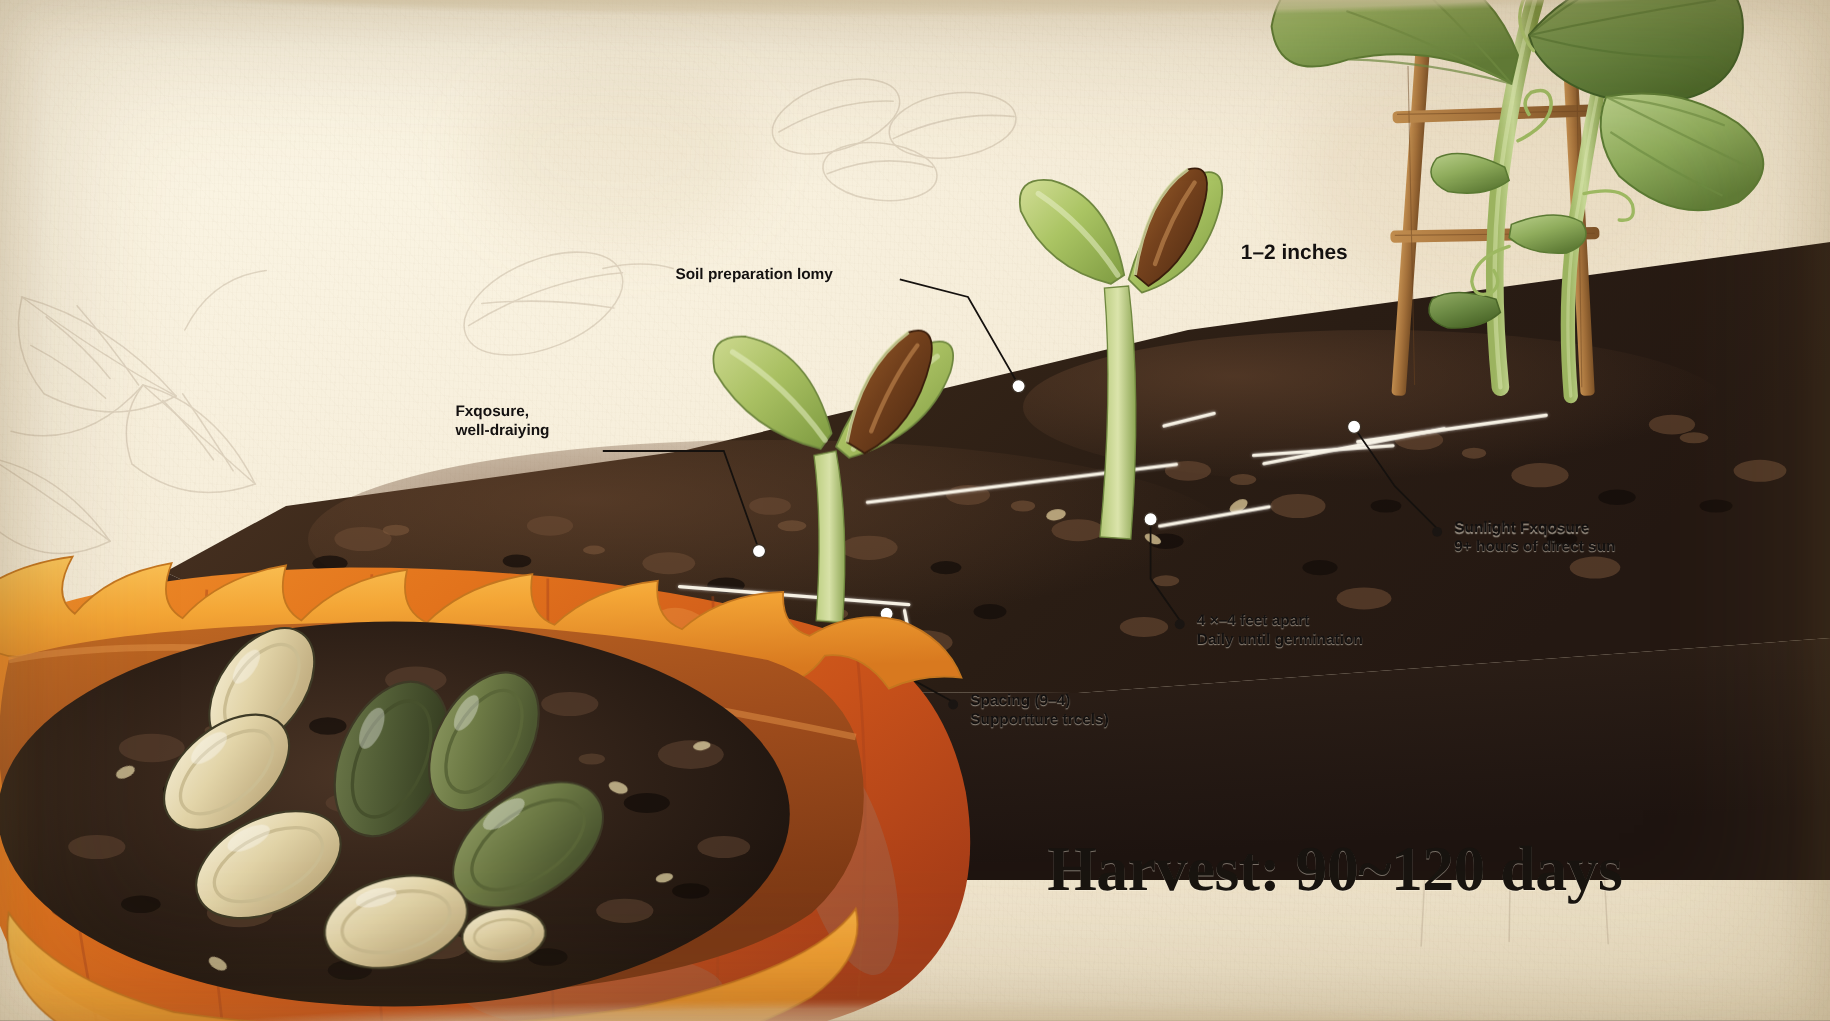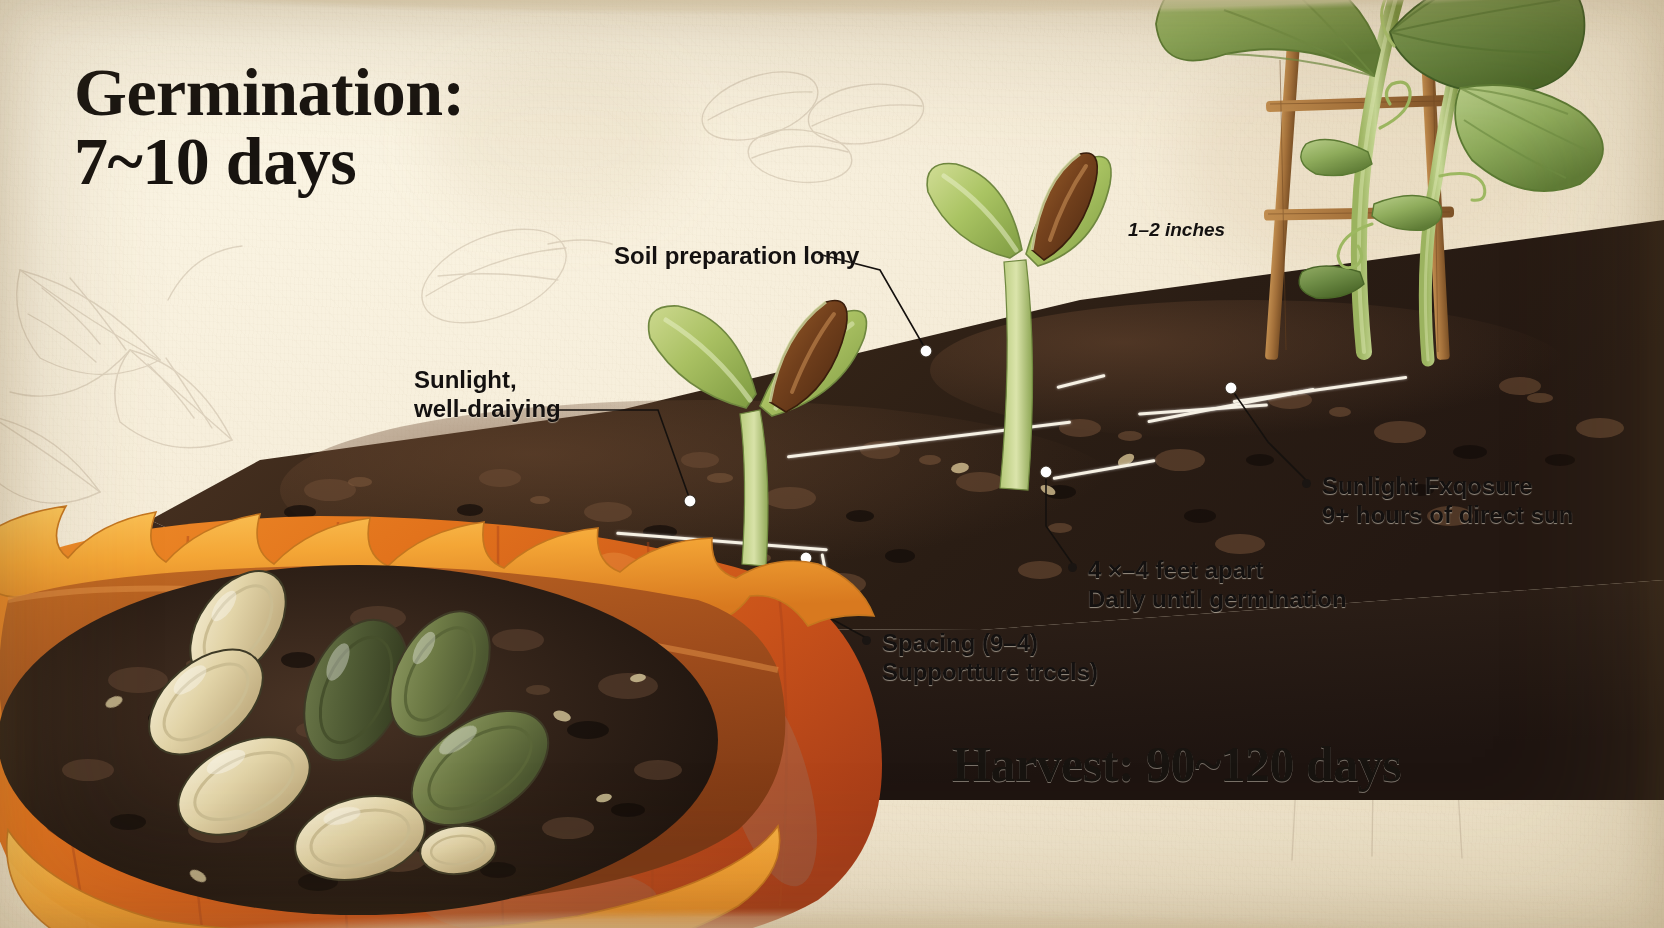--- a/index.html
+++ b/index.html
@@ -42,29 +42,29 @@
 
   
   .headline{
     position:absolute;
     font-family:"Liberation Serif", "DejaVu Serif", serif;
     font-weight:bold;color:#181410;letter-spacing:-.5px;
     text-shadow:0 1px 0 rgba(255,250,235,.4);
     white-space:pre-line;line-height:1.02;
   }
   #headline-germination{left:74px;top:58px;font-size:68px;}
-  #headline-harvest{left:952px;top:739px;font-size:50px;}
+  #headline-harvest{left:952px;top:760px;font-size:58px;}
 
   .anno{
     position:absolute;color:#141110;
     font-weight:bold;line-height:1.22;white-space:pre-line;
     text-shadow:0 1px 1px rgba(250,244,228,.55);
   }
   .anno.sm{font-size:19px;}
-  .anno.md{font-size:24px;}
+  .anno.md{font-size:14px;}
   .bullet-dot{
     position:absolute;width:9px;height:9px;border-radius:50%;
     background:#1a1512;
   }
 
   .leader{position:absolute;overflow:visible;}
   .leader path{fill:none;stroke:#15110e;stroke-width:1.6;}
   .leader circle.node{fill:#ffffff;stroke:#3a2f24;stroke-width:1.2;}
 
   .white-rule{position:absolute;background:#f6f1e4;height:3px;border-radius:2px;
@@ -368,31 +368,29 @@
     <path d="M870 640 L826 616 L806 560"></path>
     <circle class="node" cx="806" cy="558" r="6"></circle>
 
     <path d="M1074 566 L1046 526 L1046 474"></path>
     <circle class="node" cx="1046" cy="472" r="6"></circle>
 
     <path d="M1310 484 L1268 442 L1232 390"></path>
     <circle class="node" cx="1231" cy="388" r="6"></circle>
   </svg>
 
-  <div class="headline" id="headline-germination">Germination:
-7~10 days</div>
 
   <div class="headline" id="headline-harvest">Harvest: 90~120 days</div>
 
   <div class="anno md" style="left:614px;top:241px;">Soil preparation lomy</div>
 
-  <div class="anno md" style="left:414px;top:365px;">Sunlight,
+  <div class="anno md" style="left:414px;top:365px;">Fxqosure,
 well-draiying</div>
 
-  <div class="anno sm" style="left:1128px;top:218px;font-style:italic;">1–2 inches</div>
+  <div class="anno sm" style="left:1128px;top:218px;">1–2 inches</div>
 
   <div class="bullet-dot" style="left:862px;top:636px;"></div>
   <div class="anno md" style="left:882px;top:628px;">Spacing (9–4)
 Supportture trcels)</div>
 
   <div class="bullet-dot" style="left:1068px;top:563px;"></div>
   <div class="anno md" style="left:1088px;top:555px;">4 ×–4 feet apart
 Daily until germination</div>
 
   <div class="bullet-dot" style="left:1302px;top:479px;"></div>

